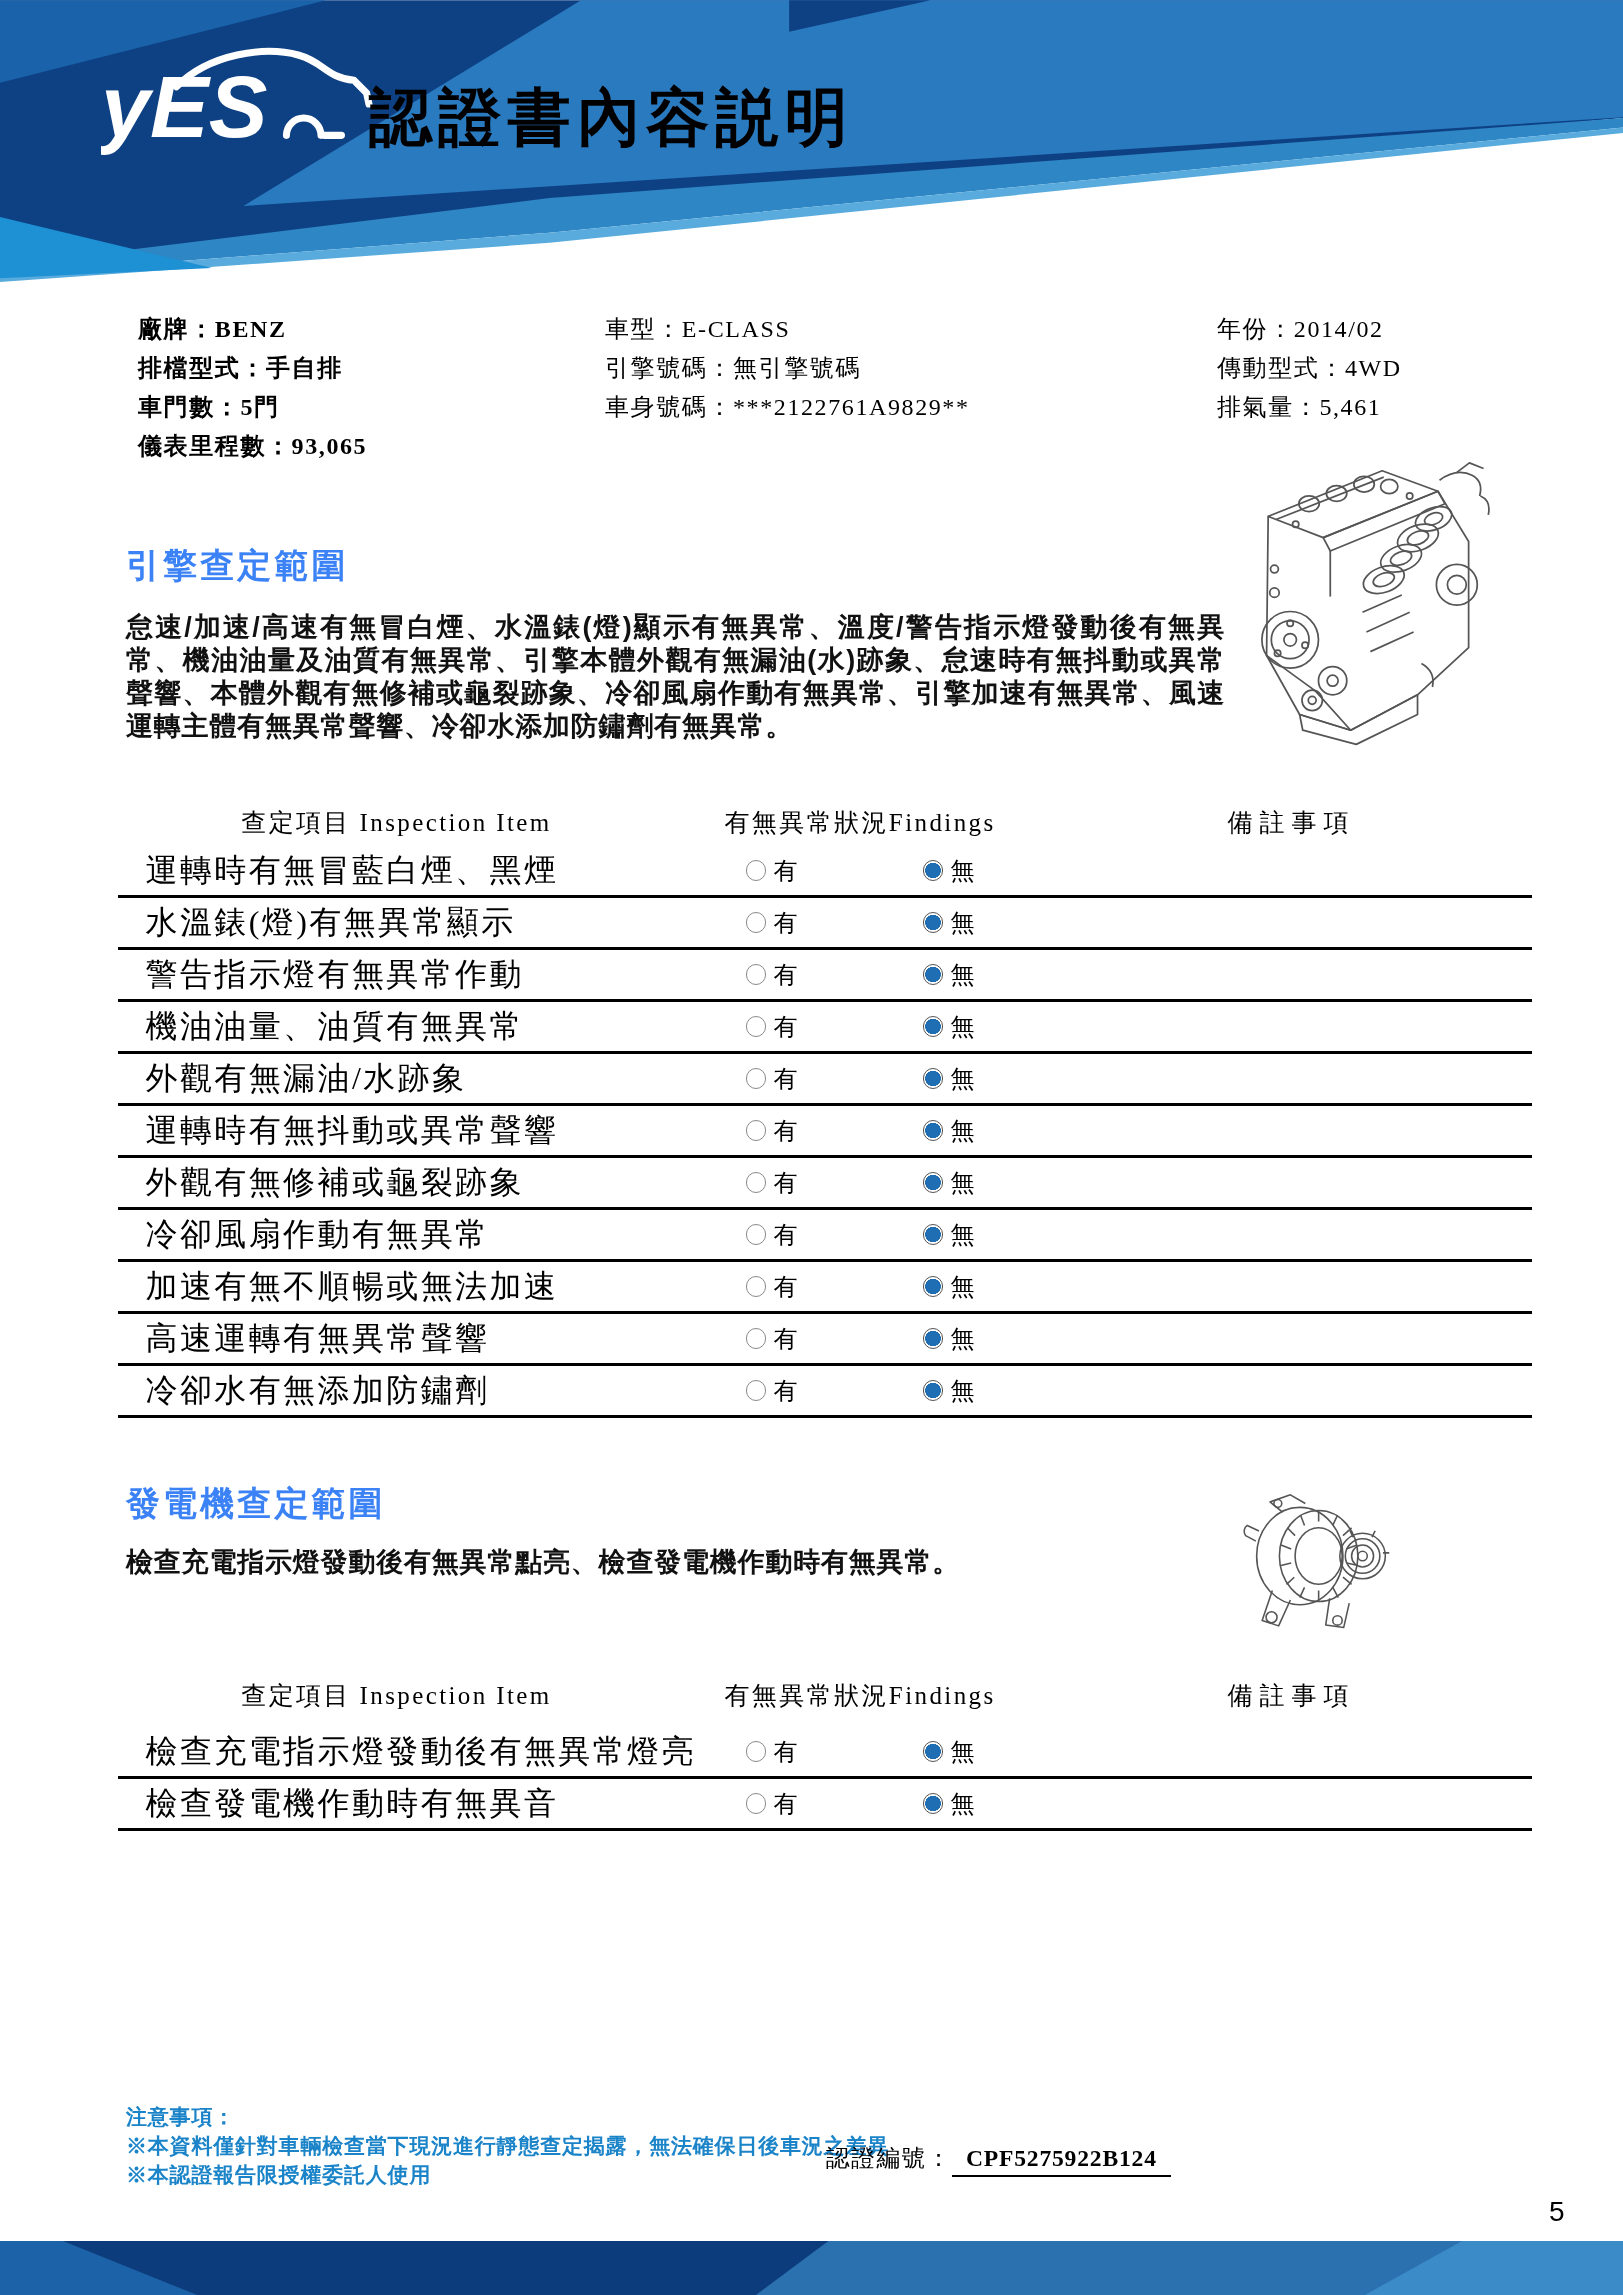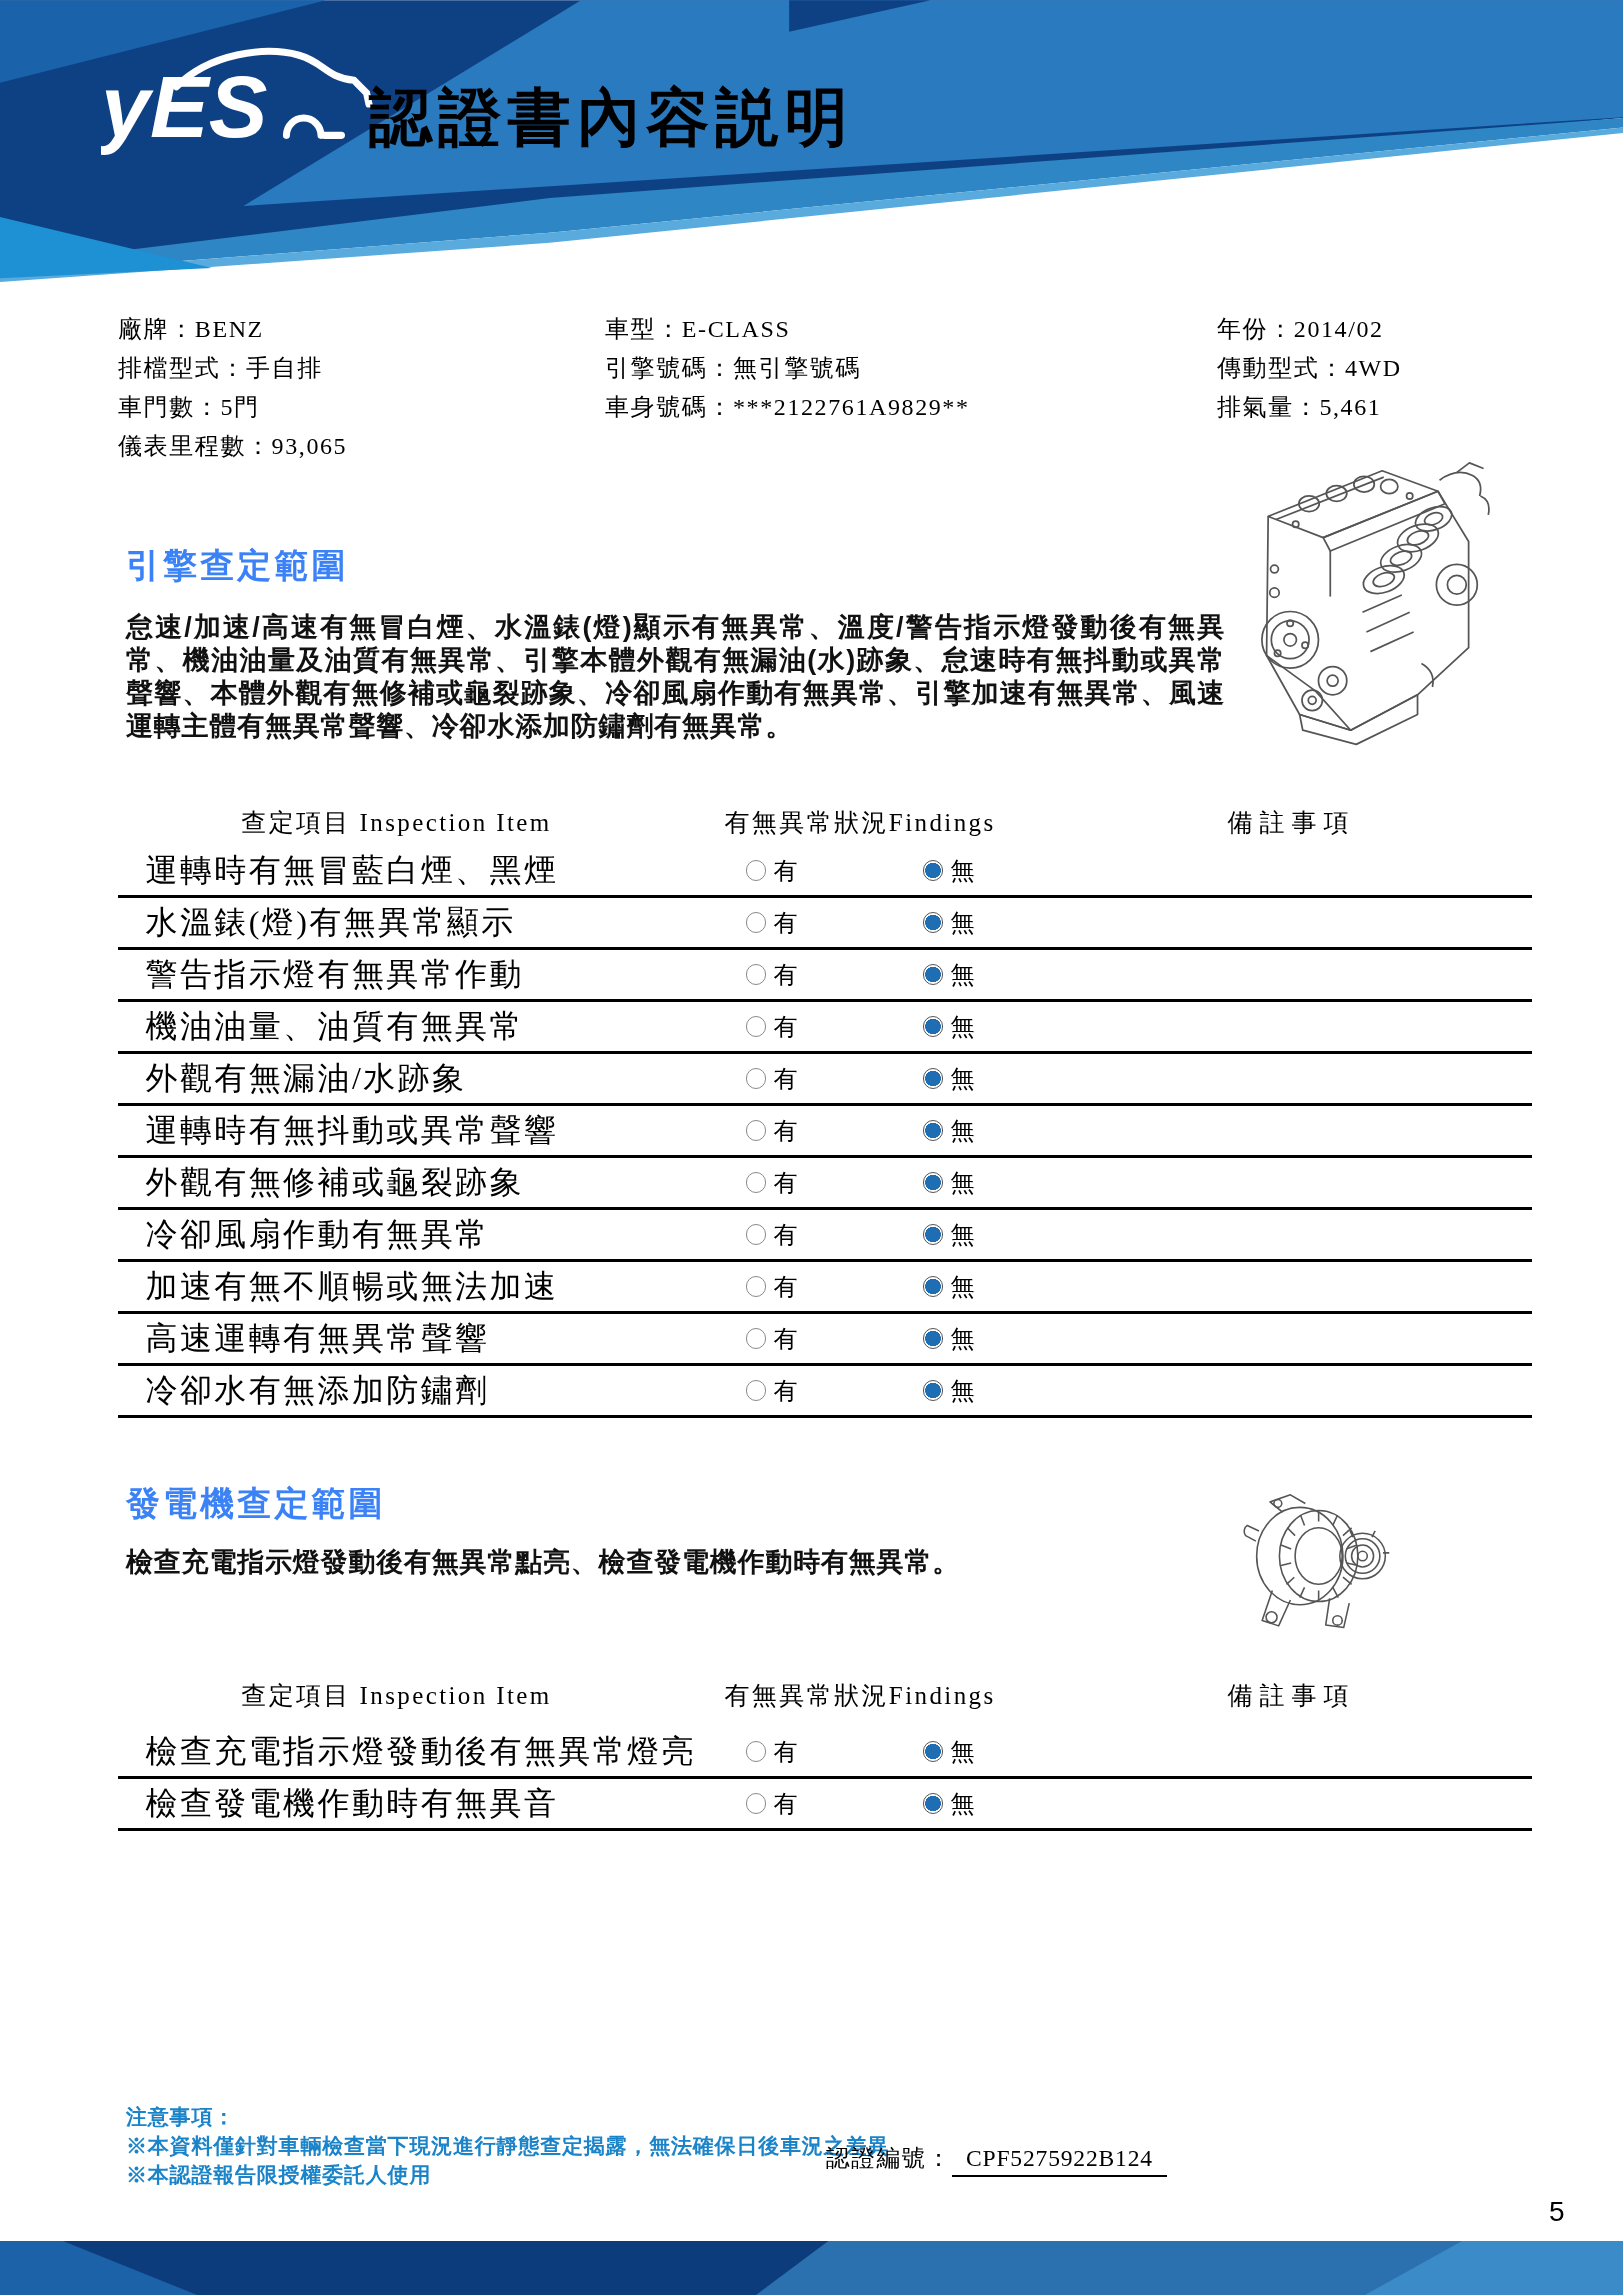--- a/index.html
+++ b/index.html
@@ -10,21 +10,21 @@
   svg{display:block;}
   
   .hdr-svg{position:absolute;left:0;top:0;}
   .logo-svg{position:absolute;left:101px;top:41px;}
   .hdr-title{
     position:absolute;left:369px;top:75px;
     font:bold 63px "Liberation Sans",sans-serif;color:#000000;letter-spacing:6.3px;white-space:nowrap;
   }
   
   .info-col{position:absolute;top:313px;}
-  .info-col-1{left:118px;} .info-col-2{left:605px;} .info-col-3{left:1217px;}
+  .info-col-1{left:138px;font-weight:bold;} .info-col-2{left:605px;} .info-col-3{left:1217px;}
   .info-line{height:39px;font-size:24px;letter-spacing:1.6px;white-space:nowrap;}
   
   .sec-title{
     position:absolute;left:126px;
     font:bold 34px "Liberation Sans",sans-serif;color:#3b82f6;letter-spacing:3.1px;white-space:nowrap;
   }
   .sec-desc{
     position:absolute;left:126px;
     font:bold 27px/33px "Liberation Sans",sans-serif;color:#111;letter-spacing:0.8px;text-align:justify;
   }
@@ -56,21 +56,21 @@
   }
   .radio.sel{
     border-color:#555;
     background:radial-gradient(circle,#1f6db3 0 59%,#fff 60%);
   }
   .rlabel{font-size:24px;}
   
   .notes{position:absolute;left:126px;top:2102px;
     font:bold 21px/29px "Liberation Sans",sans-serif;color:#1b84c9;letter-spacing:0.8px;}
   .cert{position:absolute;left:826px;top:2142px;font-size:23.6px;letter-spacing:1.6px;white-space:nowrap;}
-  .cert-value{border-bottom:2.4px solid #000;padding:0 14px 3.9px 14px;letter-spacing:0.8px;}
+  .cert-value{border-bottom:2.4px solid #000;padding:0 14px 3.9px 14px;letter-spacing:0.8px;font-weight:bold;}
   .pagenum{position:absolute;left:1549px;top:2196px;font:28px "Liberation Sans",sans-serif;}
   .bottom-svg{position:absolute;left:0;top:2241px;}
 </style>
 </head>
 <body>
 
 <div class="page">
 
   <svg class="hdr-svg" width="1623" height="291" viewBox="0 0 2067 370">
     <polygon points="0,0 2067,0 2067,150 0,338" fill="#0e4184"></polygon>

